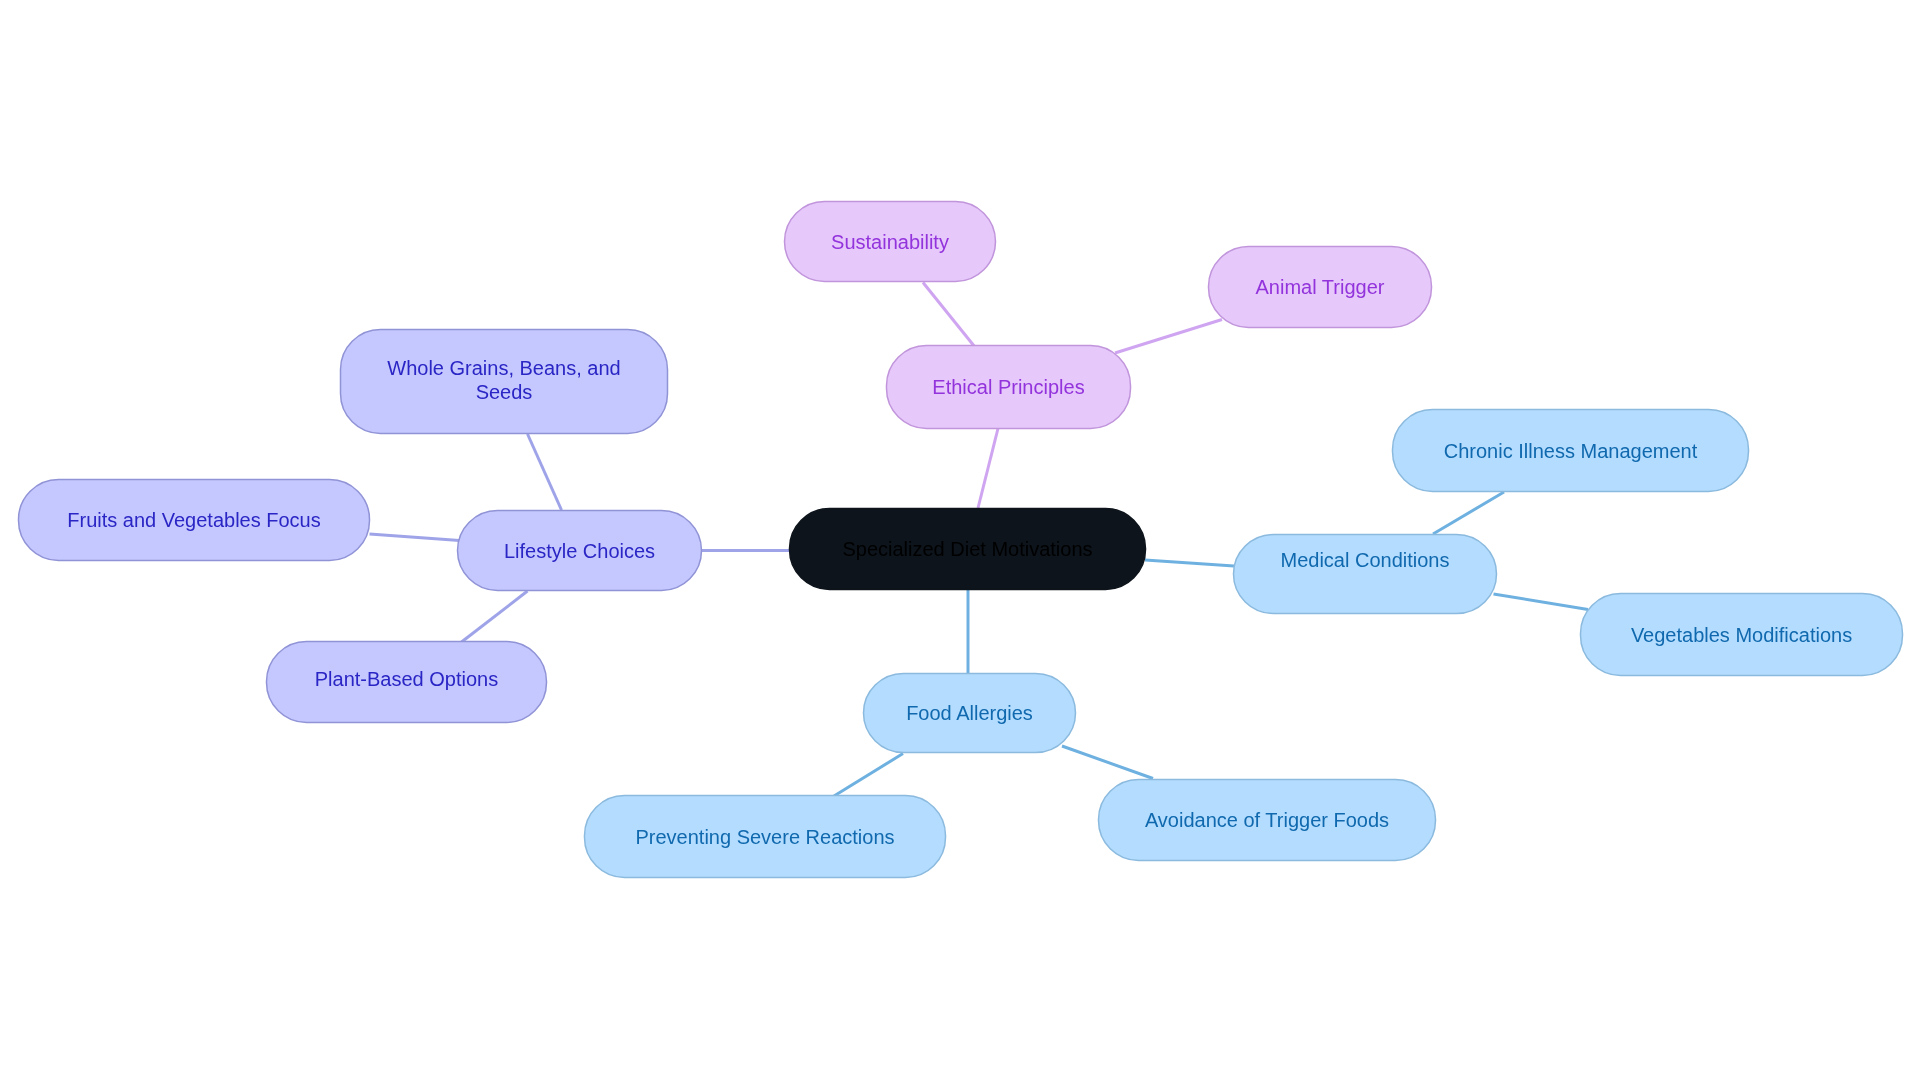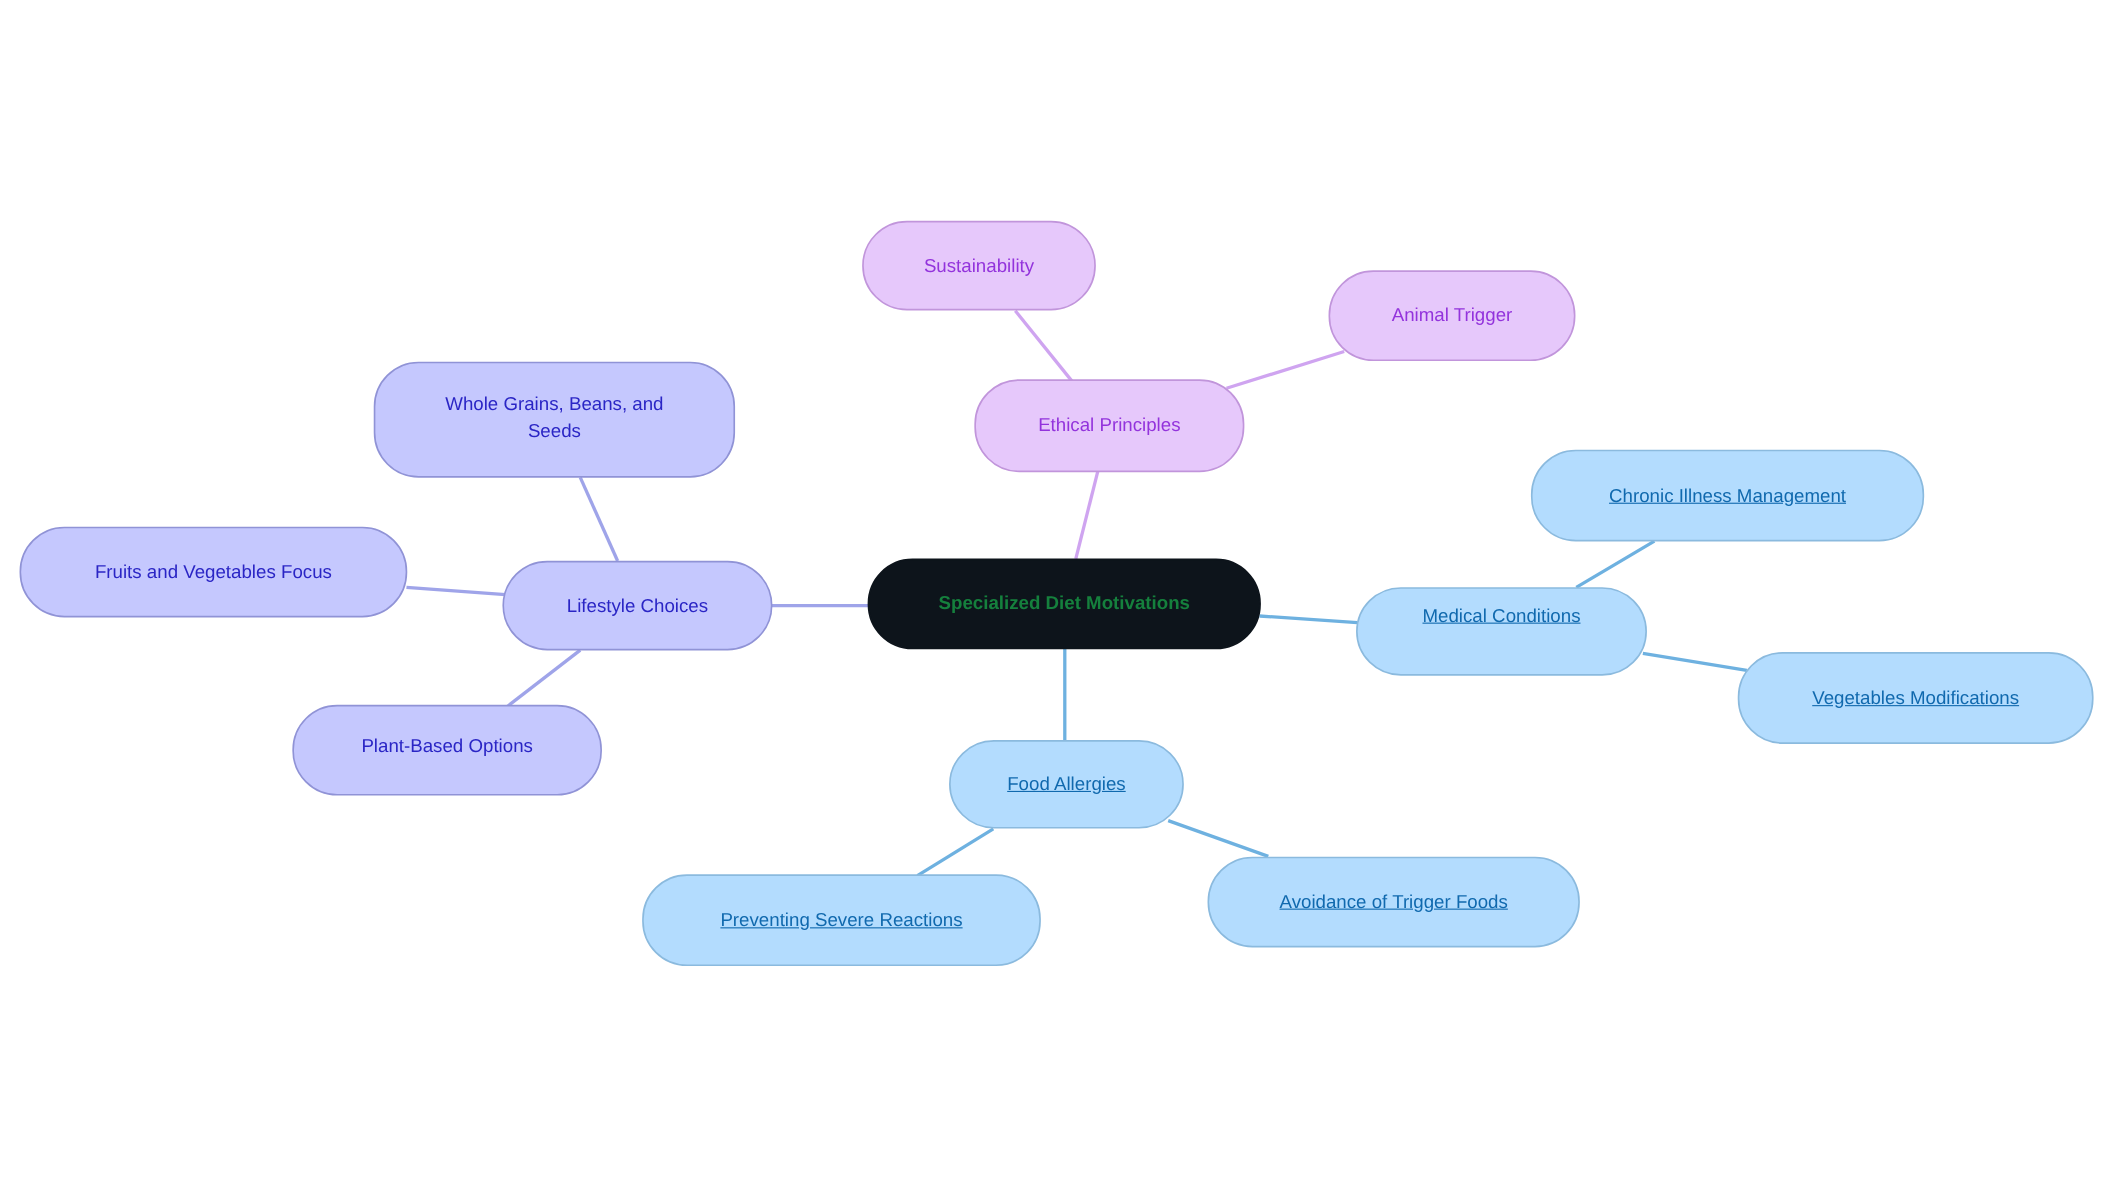--- a/index.html
+++ b/index.html
@@ -19,31 +19,31 @@
     width: 1920px; height: 1083px;
   }
   .label {
     position: absolute;
     box-sizing: border-box;
     display: flex;
     align-items: center;
     justify-content: center;
     text-align: center;
     font-family: "Liberation Sans", sans-serif;
-    font-size: 17px;
+    font-size: 20px;
     line-height: 24px;
     font-weight: 400;
     white-space: pre-line;
     transform: translateZ(0);
     -webkit-font-smoothing: antialiased;
   }
-  .label.root  { color: #15803d; font-weight: bold; }
+  .label.root  { color: #000000; }
   .label.lav   { color: #2a25c5; border-radius: 12px; }
   .label.pur   { color: #9333dc; }
-  .label.blu   { color: #1069ae; text-decoration: underline; }
+  .label.blu   { color: #1069ae; }
 </style>
 </head>
 <body>
 
 <div id="canvas">
   <svg id="mindmap-svg" viewBox="0 0 1920 1083">
     <g fill="none" stroke-width="3" stroke-linecap="butt">
       <path d="M789.5,550.5 L701,550.5" stroke="#9fa4e9"></path>
       <path d="M459.5,540.5 L369.5,534" stroke="#9fa4e9"></path>
       <path d="M561.5,510 L527.5,434" stroke="#9fa4e9"></path>

